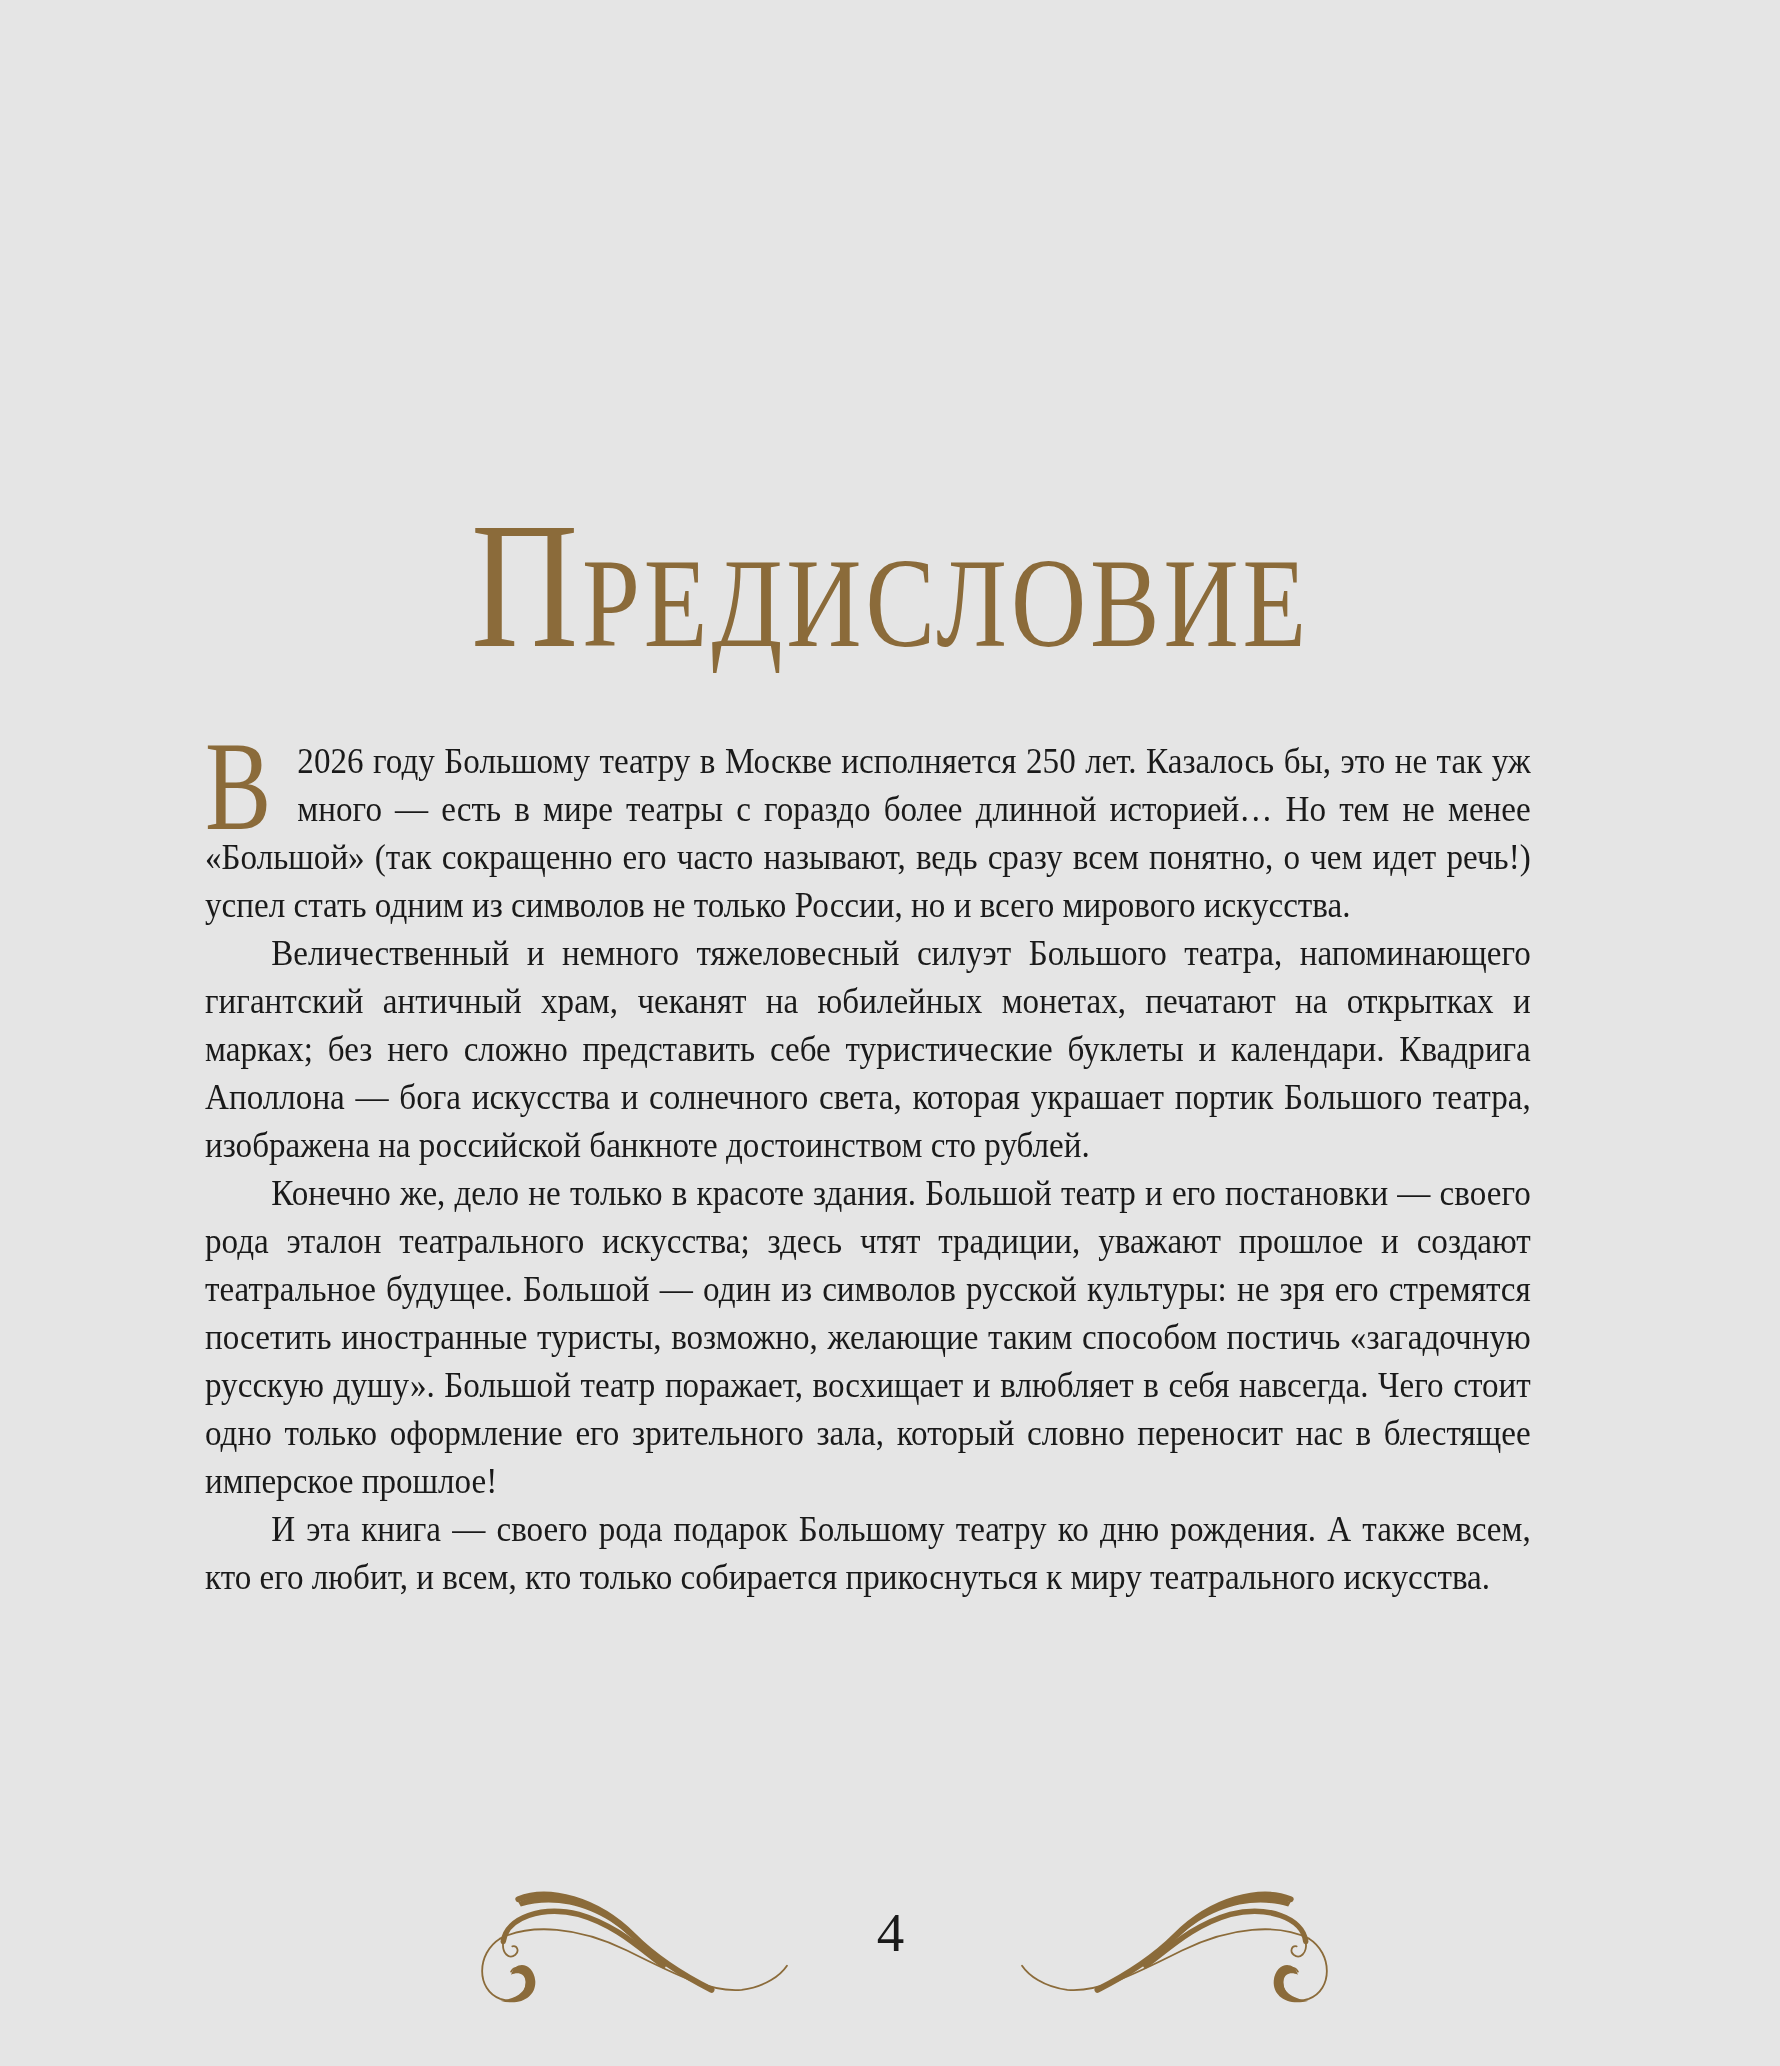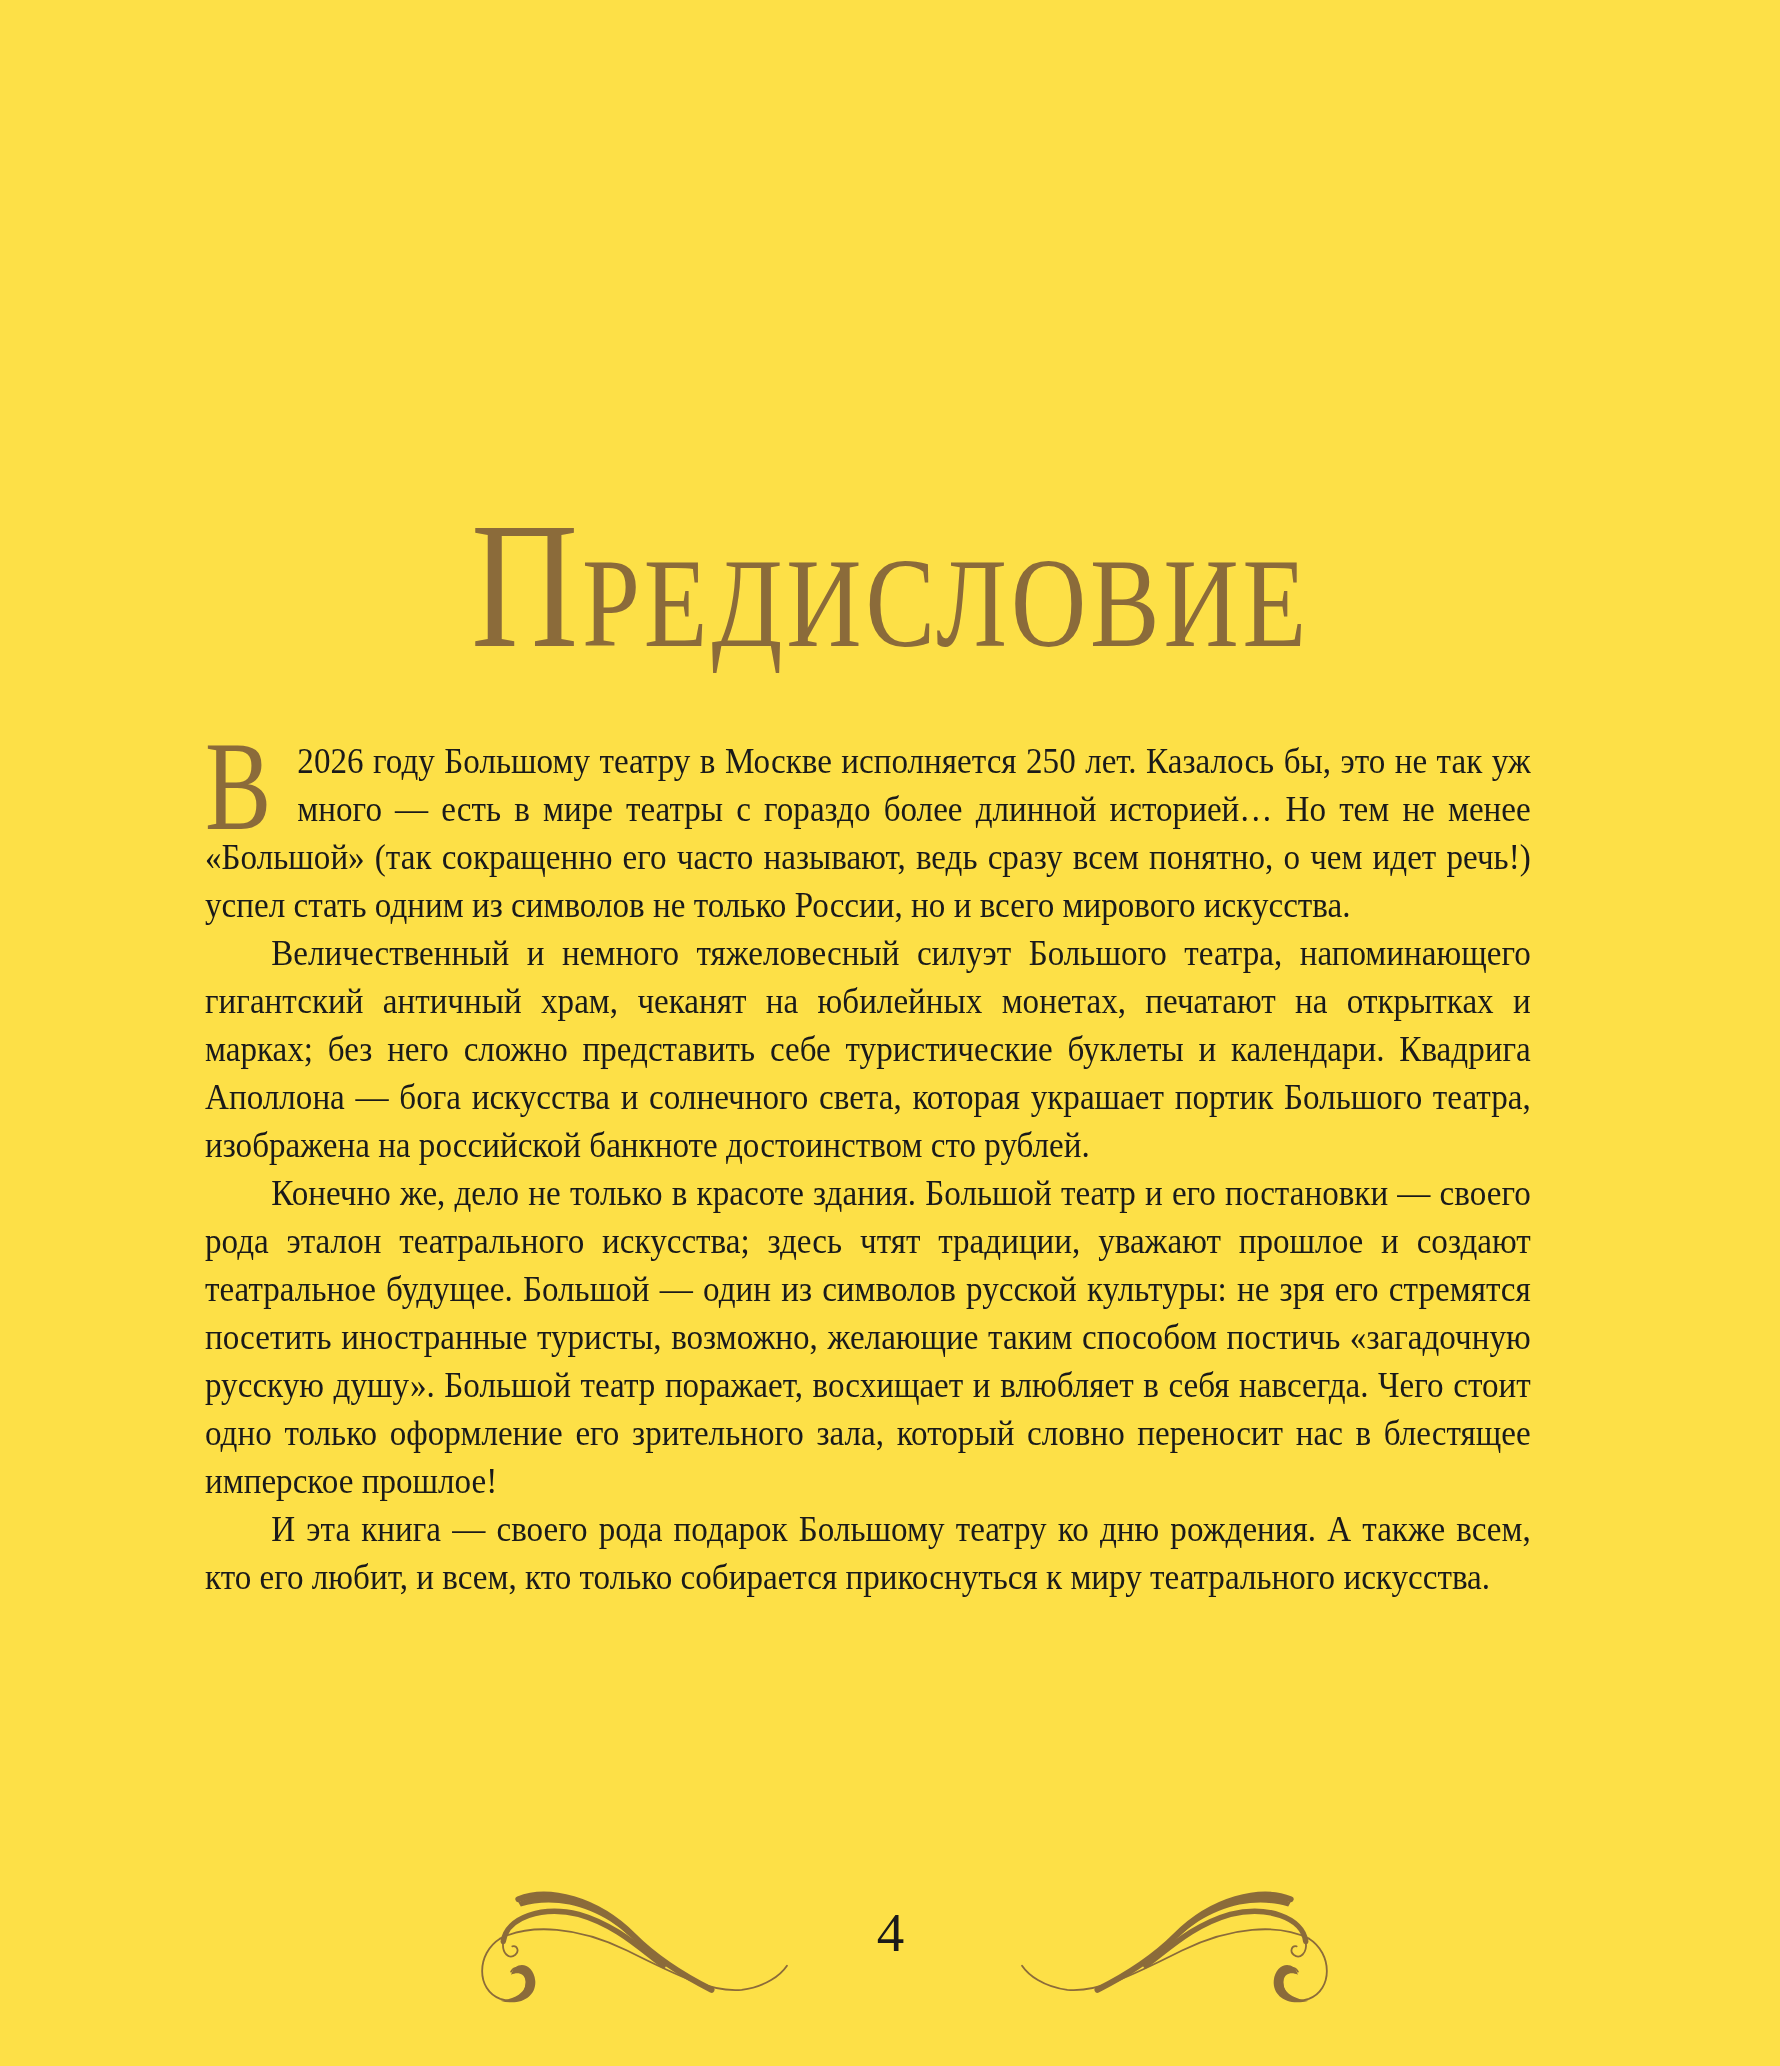--- a/index.html
+++ b/index.html
@@ -13,21 +13,21 @@
       position: relative;
       overflow: hidden;
       font-family: "Liberation Serif", "DejaVu Serif", serif;
       color: #1a1a1a;
     }
     .page {
       position: absolute;
       left: 0; top: 0;
       width: 1781px;
       height: 2066px;
-      background: #fde047;
+      background: #e5e5e5;
     }
     .title {
       position: absolute;
       left: 0;
       width: 1781px;
       top: 495px;
       text-align: center;
       color: #8b6b3a;
       font-family: "Liberation Serif", "DejaVu Serif", serif;
       font-weight: normal;

